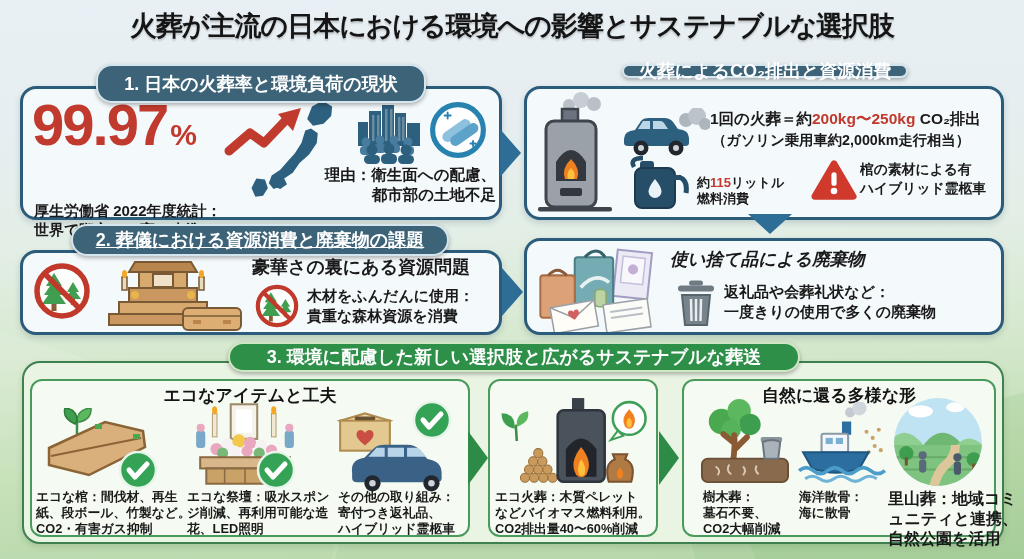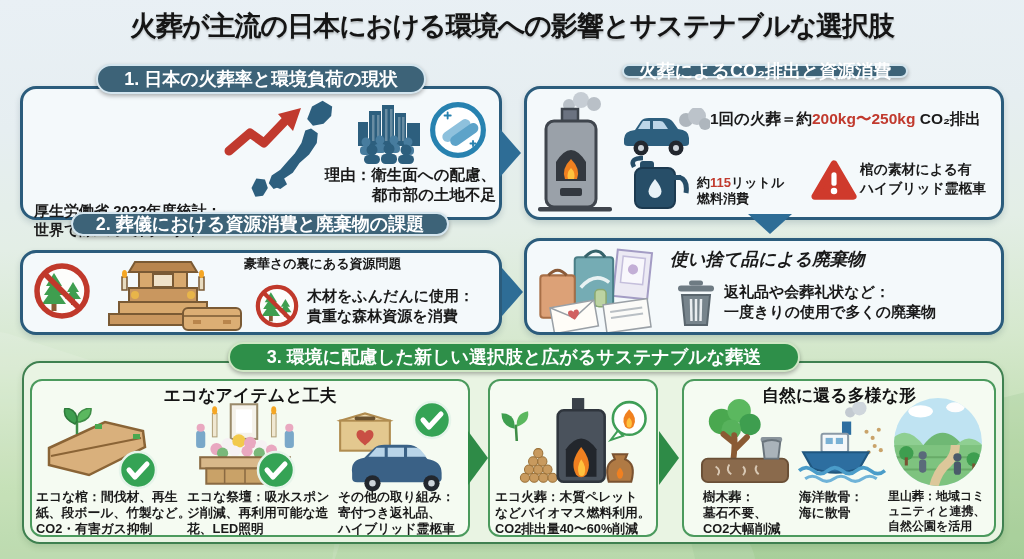--- a/index.html
+++ b/index.html
@@ -74,22 +74,26 @@
 
 <div id="stage">
 
   <div class="decor" style="left:-80px;top:380px;width:420px;height:260px;background:rgba(255,255,255,.12);transform:rotate(18deg);border-radius:40px;"></div>
   <div class="decor" style="left:700px;top:420px;width:460px;height:260px;background:rgba(120,180,110,.14);transform:rotate(-14deg);border-radius:40px;"></div>
   <div class="decor" style="left:330px;top:500px;width:420px;height:180px;background:rgba(255,255,255,.10);transform:rotate(8deg);border-radius:40px;"></div>
 
   <div class="title">火葬が主流の日本における環境への影響とサステナブルな選択肢</div>
 
   <div class="bluebox" style="left:20px;top:86px;width:482px;height:134px;"></div>
-  <div class="pill pill-blue" style="left:96px;top:64px;width:330px;height:30px;">1. 日本の火葬率と環境負荷の現状</div>
-
+  <div class="pill pill-blue" style="left:96px;top:64px;width:330px;height:39px;">1. 日本の火葬率と環境負荷の現状</div>
+
+  <div class="rate" style="left:32px;top:96px;z-index:3;">
+    <span class="big">99.97</span>
+    <span class="unit">%</span>
+  </div>
 
   <svg class="abs" style="left:224px;top:106px;z-index:4;" width="78" height="52" viewBox="0 0 78 52">
     <path d="M5 45 L26 27 L40 37 L62 14" fill="none" stroke="#c13a2e" stroke-width="9" stroke-linecap="round" stroke-linejoin="round"></path>
     <polygon points="54,8 77,2 69,25" fill="#c13a2e"></polygon>
   </svg>
 
   <svg class="abs" style="left:240px;top:94px;z-index:2;" width="96" height="118" viewBox="0 0 100 115">
     <g fill="#2d5f7e">
       <path d="M70 22 l5 -13 11 -6 10 6 -1 10 -8 8 -11 2 z"></path>
       <path d="M74 32 l7 5 -1 10 -8 12 -10 9 -7 10 -9 6 -3 8 -8 3 -5 -6 3 -8 9 -6 7 -8 8 -9 7 -11 4 -13 z"></path>
@@ -179,20 +183,21 @@
     <path d="M35 13 v8 h15 l-4 -6 q-1 -2 -4 -2 z" fill="#bcd6e8"></path>
     <circle cx="23" cy="40" r="7.5" fill="#22272e"></circle>
       <circle cx="23" cy="40" r="3" fill="#cdd4da"></circle>
     <circle cx="58" cy="40" r="7.5" fill="#22272e"></circle>
       <circle cx="58" cy="40" r="3" fill="#cdd4da"></circle>
   </svg>
 
   <div class="txt" style="left:710px;top:109px;font-size:15.5px;white-space:nowrap;">
     <span>1回の火葬＝約</span><span class="red">200kg〜250kg</span><span> CO₂排出</span>
   </div>
+  <div class="txt" style="left:712px;top:131px;font-size:14.3px;white-space:nowrap;">（ガソリン乗用車約2,000km走行相当）</div>
 
   <svg class="abs" style="left:628px;top:155px;" width="62" height="56" viewBox="0 0 62 56">
     <path d="M6 12 q-5 -9 9 -9" stroke="#274e68" stroke-width="4.5" fill="none"></path>
     <rect x="12" y="6" width="14" height="10" rx="3" fill="#274e68"></rect>
     <rect x="7" y="13" width="40" height="40" rx="7" fill="#274e68" stroke="#1c3a50" stroke-width="2"></rect>
     <path d="M27 24 q6.5 8 6.5 12.5 a6.5 6.5 0 1 1 -13 0 q0 -4.5 6.5 -12.5 z" fill="#e9f3f8"></path>
     <rect x="46" y="20" width="7" height="5" fill="#274e68"></rect>
     <path d="M51 22 q9 3 7 16" stroke="#274e68" stroke-width="5" fill="none"></path>
   </svg>
 
@@ -206,21 +211,21 @@
     <rect x="22.3" y="14" width="5.4" height="14" rx="2.7" fill="#ffffff"></rect>
     <circle cx="25" cy="33.5" r="3.4" fill="#ffffff"></circle>
   </svg>
 
   <div class="txt" style="left:860px;top:161px;font-size:13.8px;line-height:1.35;">棺の素材による有
 ハイブリッド霊柩車</div>
 
   <div class="arrow-down" style="left:748px;top:214px;"></div>
 
   <div class="bluebox" style="left:20px;top:250px;width:482px;height:85px;"></div>
-  <div class="pill pill-blue" style="left:71px;top:212px;width:378px;height:24px;">2. 葬儀における資源消費と廃棄物の課題</div>
+  <div class="pill pill-blue" style="left:71px;top:224px;width:378px;height:32px;text-decoration:underline;">2. 葬儀における資源消費と廃棄物の課題</div>
 
   <svg class="abs" style="left:32px;top:261px;" width="60" height="60" viewBox="0 0 60 60">
     <circle cx="30" cy="30" r="25" fill="#fdfdfb"></circle>
     <g fill="#3f9e4f">
       <polygon points="22,12 30,25 14,25"></polygon>
         <polygon points="22,19 32,34 12,34"></polygon>
         <polygon points="22,26 34,43 10,43"></polygon>
       <rect x="19.5" y="43" width="5" height="7" fill="#8a5a33"></rect>
       <polygon points="41,21 47,31 35,31"></polygon>
         <polygon points="41,27 49,38 33,38"></polygon>
@@ -244,21 +249,21 @@
     <rect x="104" y="27" width="5" height="13" fill="#e8dcc0" stroke="#7a5a34" stroke-width="1.5"></rect>
     <ellipse cx="106.5" cy="24" rx="2.5" ry="4" fill="#f5a623"></ellipse>
     <circle cx="40" cy="45" r="4" fill="#e8b54a"></circle>
       <circle cx="96" cy="45" r="4" fill="#e8b54a"></circle>
     <rect x="88" y="58" width="58" height="22" rx="5" fill="#dcae74" stroke="#7a5a34" stroke-width="2"></rect>
     <line x1="88" y1="66" x2="146" y2="66" stroke="#7a5a34" stroke-width="1.5"></line>
     <rect x="98" y="70" width="8" height="4" fill="#b9854c"></rect>
       <rect x="128" y="70" width="8" height="4" fill="#b9854c"></rect>
   </svg>
 
-  <div class="txt" style="left:244px;top:255px;font-size:13px;white-space:nowrap;">豪華さの裏にある資源問題</div>
+  <div class="txt" style="left:252px;top:255px;font-size:18px;white-space:nowrap;">豪華さの裏にある資源問題</div>
 
   <svg class="abs" style="left:254px;top:283px;" width="46" height="46" viewBox="0 0 60 60">
     <circle cx="30" cy="30" r="25" fill="#fdfdfb"></circle>
     <g fill="#3f9e4f">
       <polygon points="22,12 30,25 14,25"></polygon>
         <polygon points="22,19 32,34 12,34"></polygon>
         <polygon points="22,26 34,43 10,43"></polygon>
       <rect x="19.5" y="43" width="5" height="7" fill="#8a5a33"></rect>
       <polygon points="41,21 47,31 35,31"></polygon>
         <polygon points="41,27 49,38 33,38"></polygon>
@@ -494,17 +499,17 @@
       <circle cx="14" cy="56" r="7" fill="#3e9e4f"></circle>
         <rect x="12.5" y="60" width="3" height="8" fill="#7a5233"></rect>
       <circle cx="80" cy="62" r="7" fill="#3e9e4f"></circle>
         <rect x="78.5" y="66" width="3" height="8" fill="#7a5233"></rect>
       <circle cx="30" cy="58" r="4" fill="#5a6a7a"></circle>
         <rect x="26.5" y="62" width="7" height="13" rx="3" fill="#5a6a7a"></rect>
       <circle cx="64" cy="60" r="4" fill="#4a5a6a"></circle>
         <rect x="60.5" y="64" width="7" height="13" rx="3" fill="#4a5a6a"></rect>
     </g>
   </svg>
-  <div class="txt" style="left:888px;top:489px;font-size:12px;line-height:1.25;">里山葬：地域コミ
+  <div class="txt" style="left:888px;top:489px;font-size:16px;line-height:1.25;">里山葬：地域コミ
 ュニティと連携、
 自然公園を活用</div>
 
 </div>
 
 </body></html>

